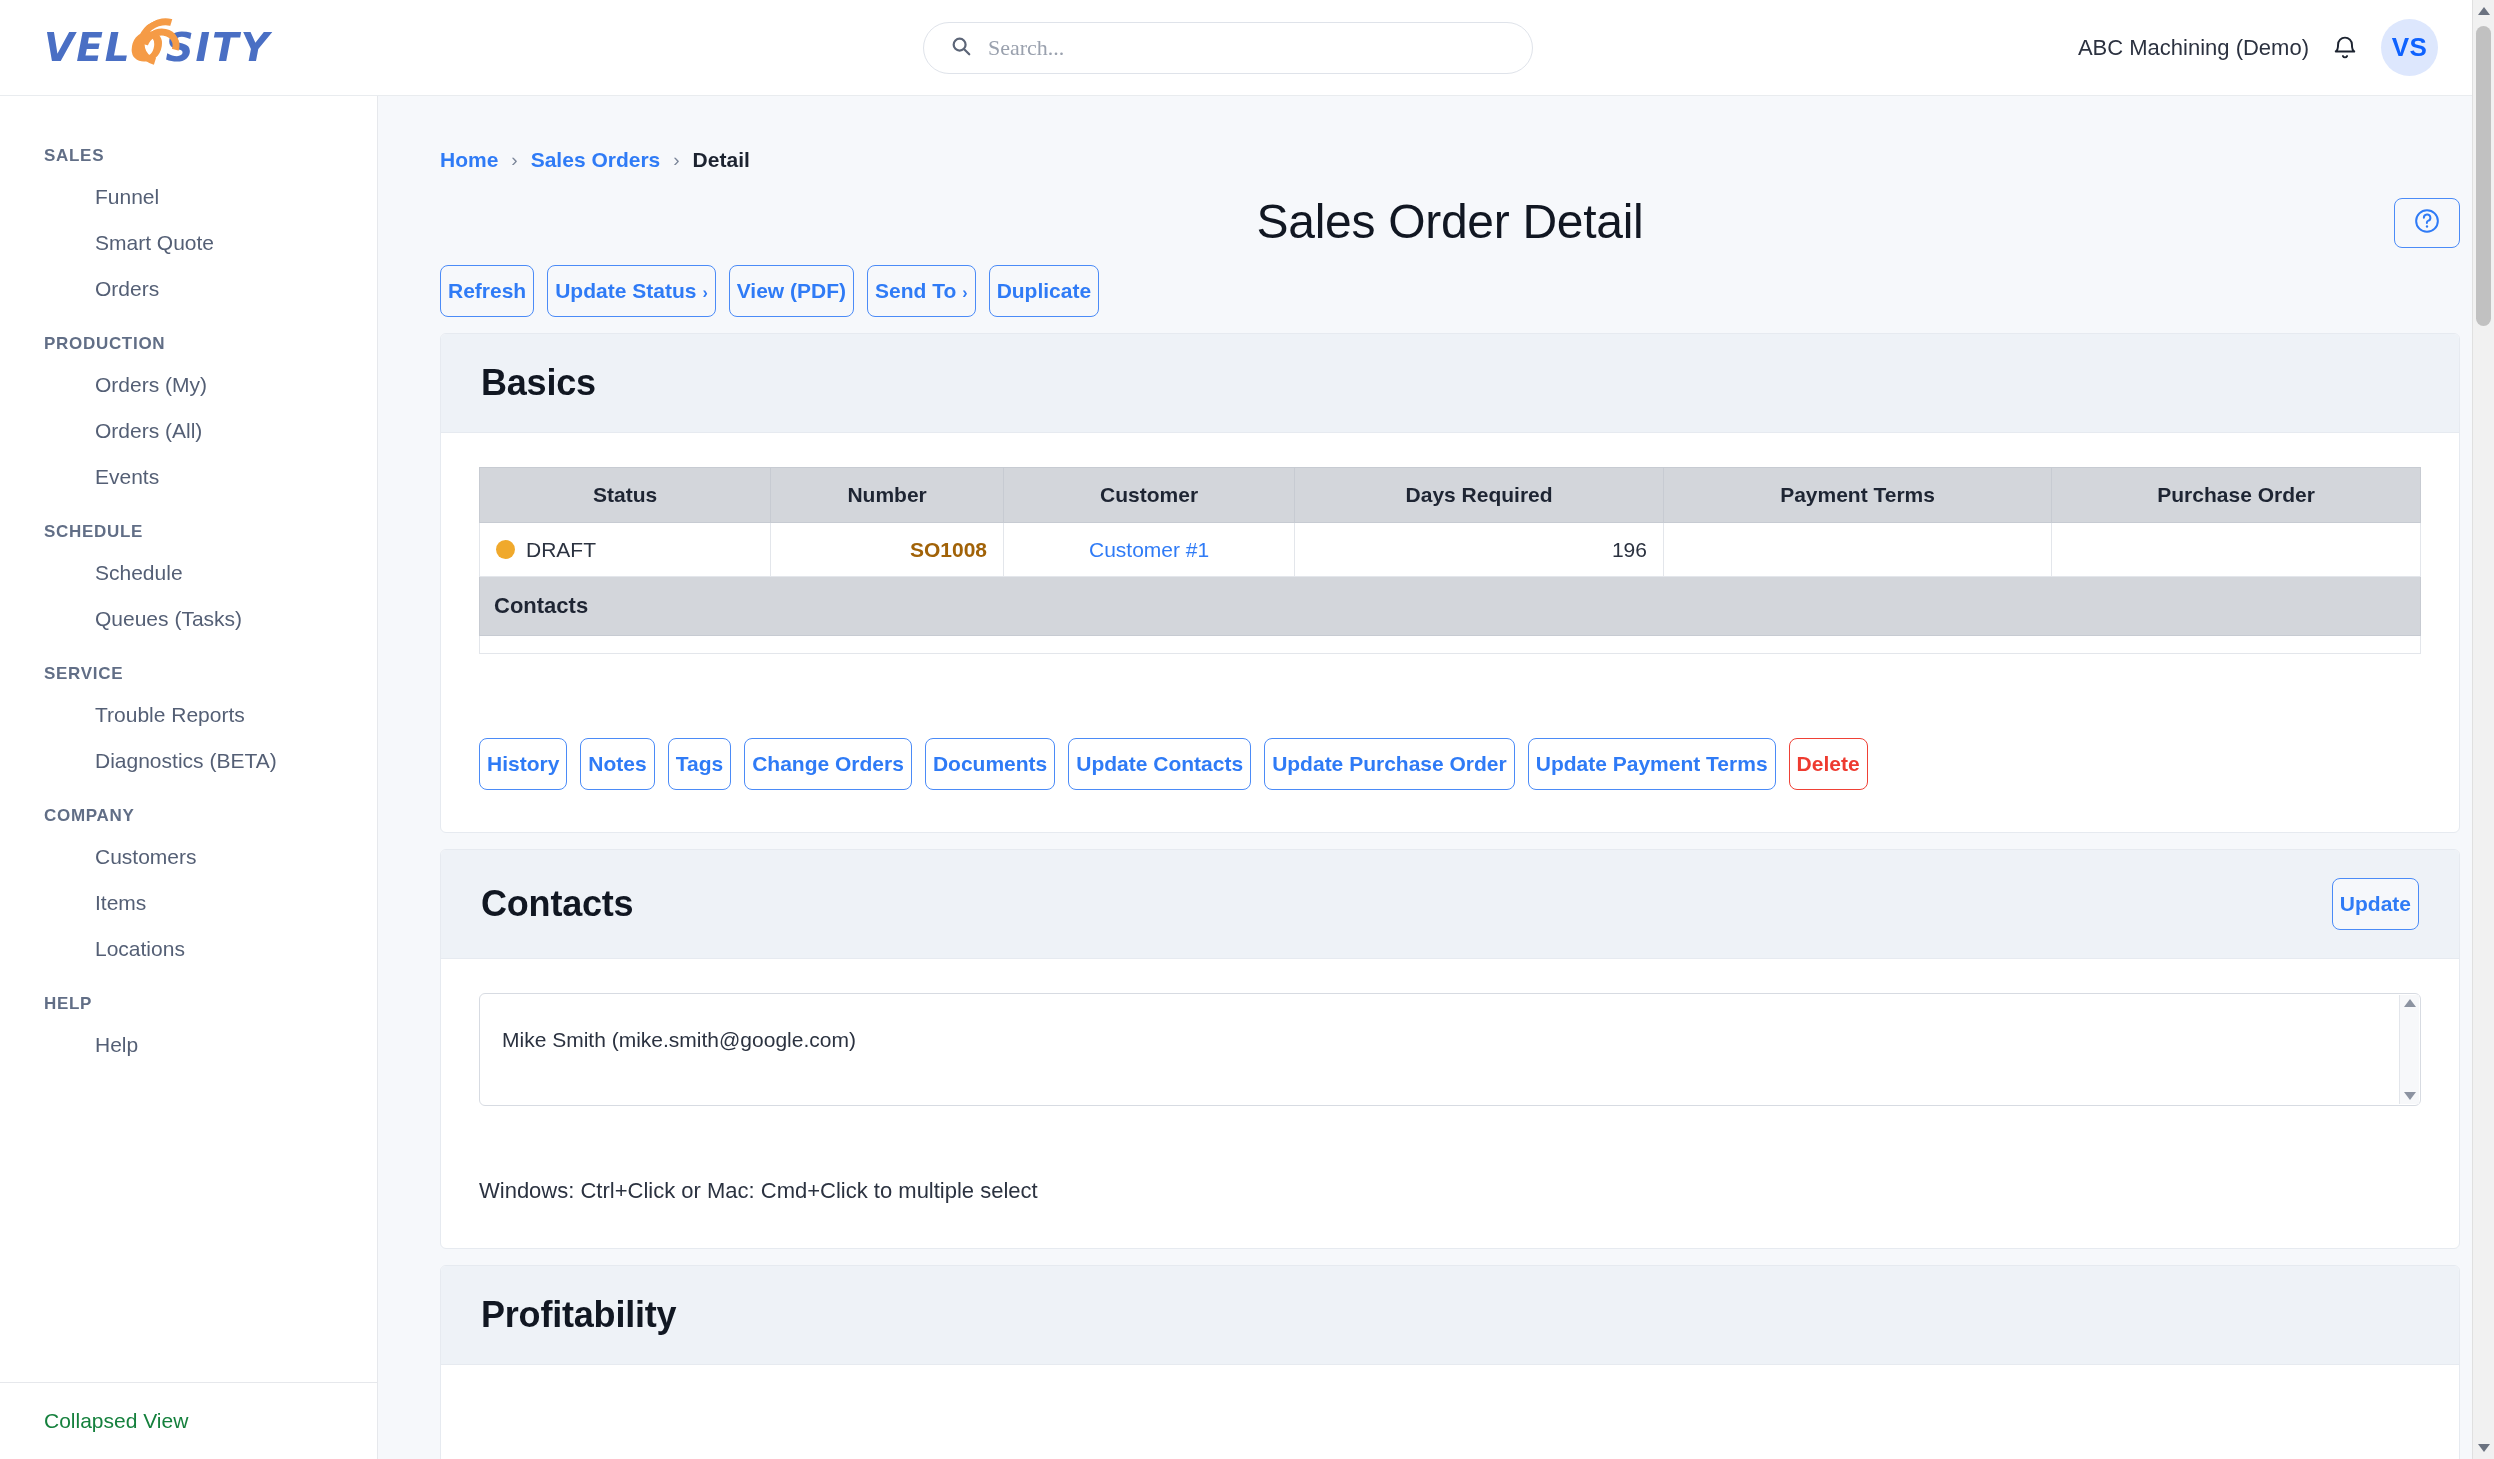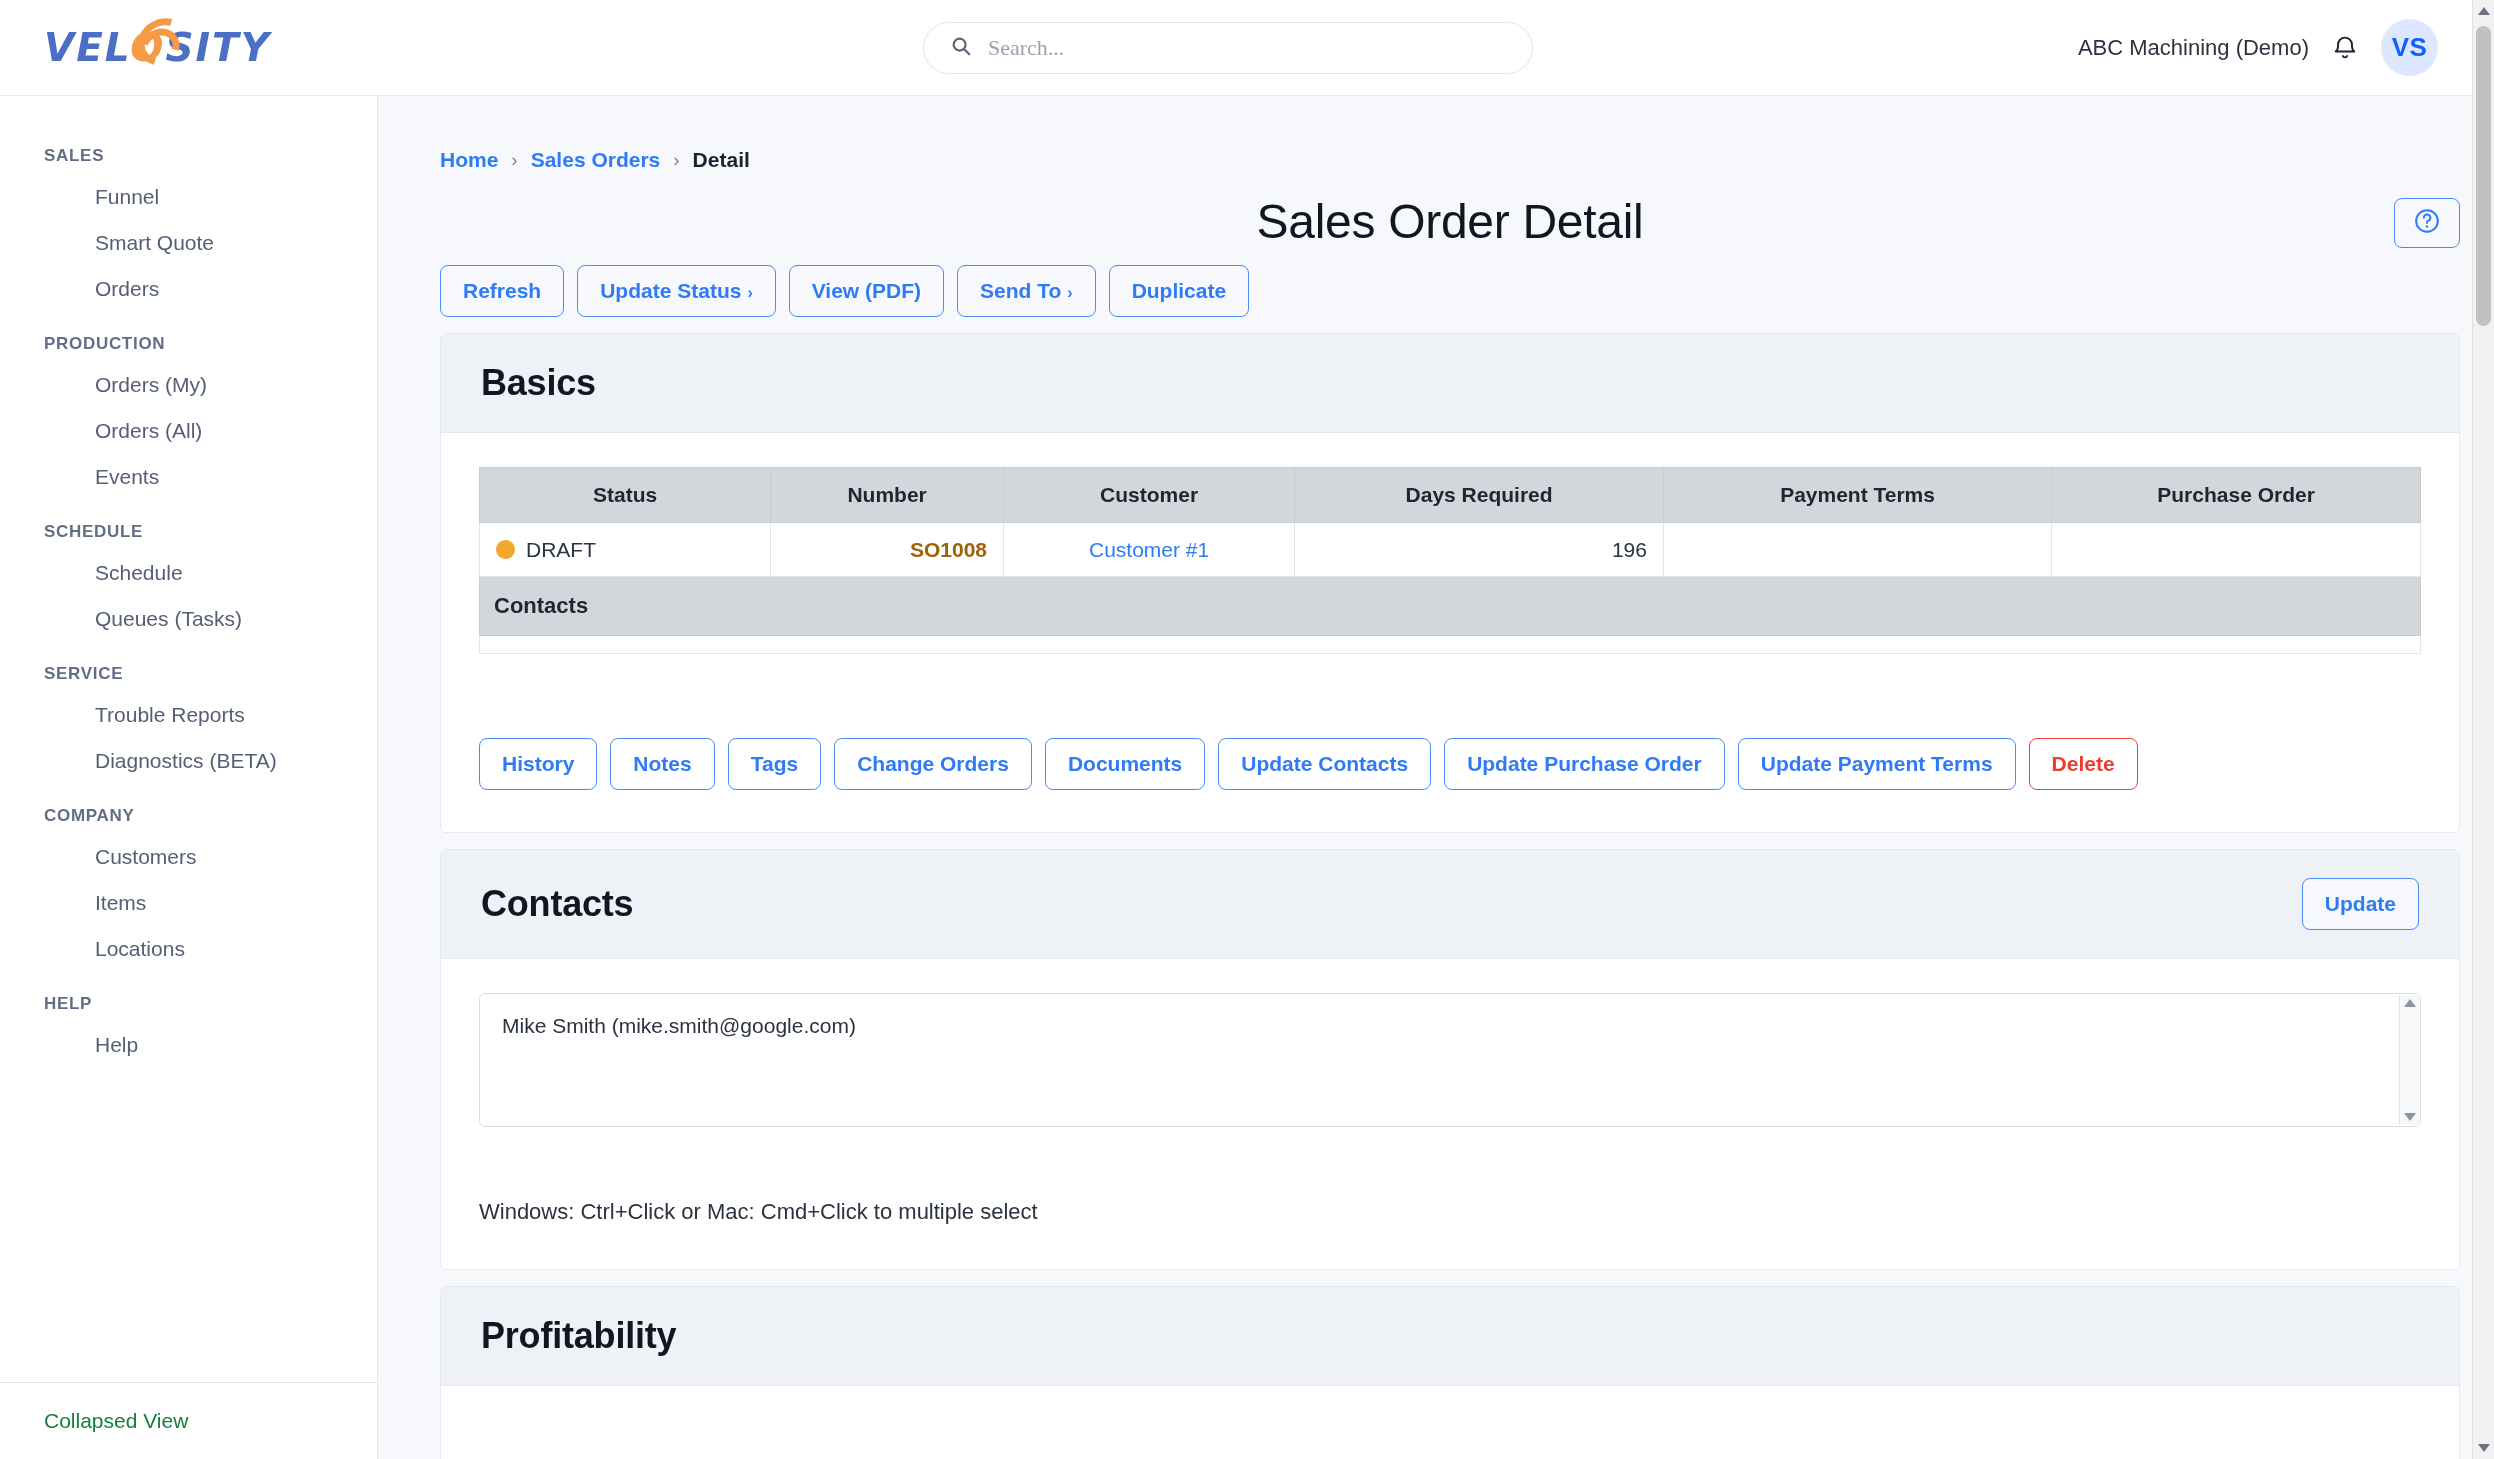--- a/index.html
+++ b/index.html
@@ -206,21 +206,21 @@
     gap: 13px;
     margin-top: 16px;
   }
   .btn {
     border: 1px solid #4b8bf7;
     border-radius: 8px;
     background: #f6f8fb;
     color: #2f7bf6;
     font-size: 21px;
     font-weight: 700;
-    padding: 13px 22px;
+    padding: 13px 7px;
     cursor: pointer;
     font-family: "Liberation Sans", sans-serif;
     white-space: nowrap;
     line-height: 1.15;
   }
   .btn .caret { font-size: 16px; margin-left: 6px; }
   .btn-white { background: #ffffff; }
   .btn-danger { border-color: #ef4136; color: #ee3b30; background: #ffffff; }
 
   .card {
@@ -299,23 +299,23 @@
     gap: 13px;
     padding: 46px 38px 42px 38px;
     flex-wrap: nowrap;
   }
 
   
   .listbox {
     position: relative;
     border: 1px solid #d7dbe2;
     border-radius: 6px;
-    height: 134px;
+    height: 113px;
     background: #ffffff;
-    padding: 18px 22px;
+    padding: 32px 22px;
   }
   .listbox-option {
     font-size: 21px;
     color: #2b3240;
     padding: 2px 0;
     cursor: pointer;
   }
   .lb-scrollbar {
     position: absolute;
     top: 1px; right: 1px; bottom: 1px;

